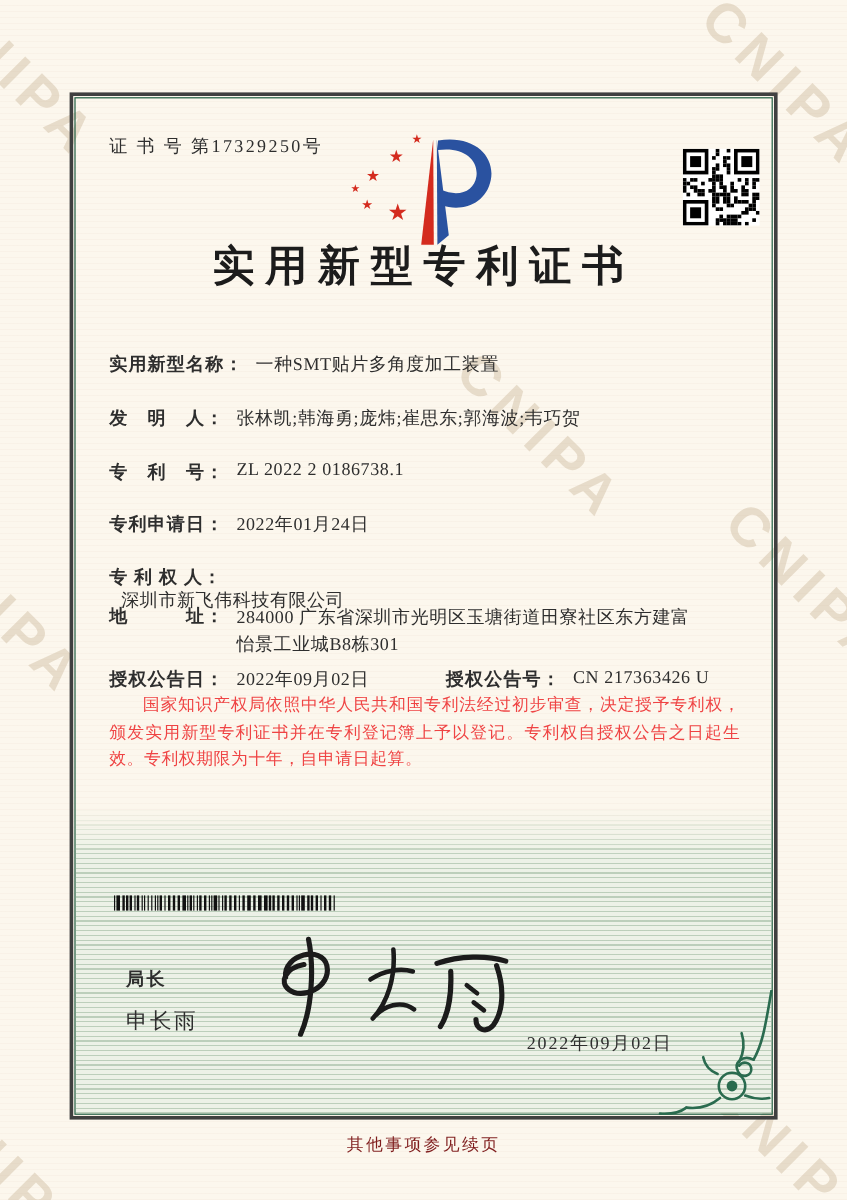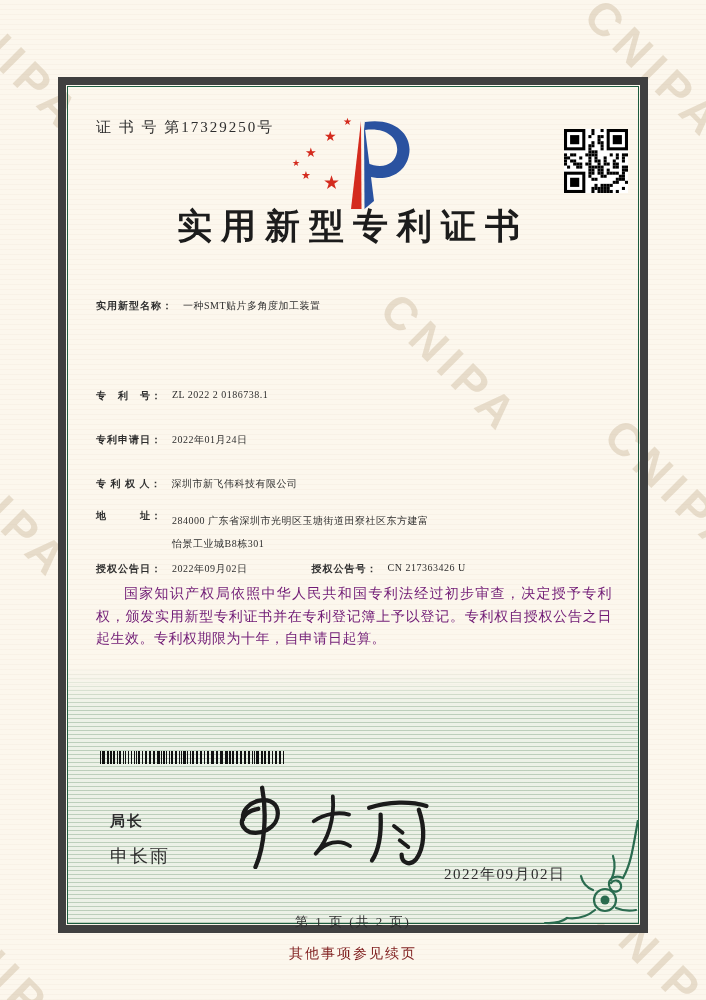--- a/index.html
+++ b/index.html
@@ -11,47 +11,47 @@
     color:#2e2e2e;
   }
   .watermark{
     position:absolute;font-family:"Liberation Sans","DejaVu Sans",sans-serif;
     font-weight:700;font-size:46px;letter-spacing:7px;color:rgba(200,180,150,0.40);
     transform:rotate(45deg);transform-origin:left top;white-space:nowrap;z-index:0;
     user-select:none;
   }
   .frame{
     position:absolute;left:58px;top:77px;width:590px;height:856px;
-    border:8px solid #404040;box-sizing:border-box;z-index:1;
+    border:3px solid #404040;box-sizing:border-box;z-index:1;
   }
   .frame-inner{position:absolute;inset:1px;border:1px solid #1d5c40;pointer-events:none;}
   .green-band{
     position:absolute;left:2px;right:2px;bottom:2px;height:256px;
     background-color:#ecf1e7;
     background-image:repeating-linear-gradient(0deg, rgba(110,150,115,0.38) 0 1px, transparent 1px 4px);
     -webkit-mask-image:linear-gradient(transparent, #000 42px);
     mask-image:linear-gradient(transparent, #000 42px);
     z-index:0;
   }
   .cert-no{position:absolute;left:30px;top:33px;font-size:15px;letter-spacing:2px;z-index:2;}
   .logo{position:absolute;left:50%;transform:translateX(-50%);top:34px;width:124px;height:94px;z-index:2;}
   .qr{position:absolute;right:12px;top:44px;width:64px;height:64px;background:#fff;z-index:2;}
   .title{
     position:absolute;top:118px;left:0;width:100%;text-align:center;
     font-size:35px;font-weight:600;letter-spacing:9px;color:#1c1c1c;z-index:2;
   }
-  .frow{position:absolute;left:30px;right:24px;display:flex;align-items:flex-start;font-size:10px;z-index:2;}
+  .frow{position:absolute;left:30px;right:24px;display:flex;align-items:flex-start;font-size:15px;z-index:2;}
   .frow .lab{font-weight:700;white-space:nowrap;letter-spacing:1px;}
   .frow .val{margin-left:10px;letter-spacing:0.5px;}
   .addr-val div{line-height:23px;}
   .grant-pair{display:flex;}
   .grant-pair + .grant-pair{margin-left:64px;}
   .body-text{
     position:absolute;left:30px;right:28px;top:498px;font-size:14px;
-    line-height:22.5px;text-align:justify;color:#701a75;letter-spacing:0.5px;z-index:2;
+    line-height:22.5px;text-align:justify;color:#ef4444;letter-spacing:0.5px;z-index:2;
   }
   .body-text p{margin:0;text-indent:2em;}
   .barcode{position:absolute;left:34px;top:666px;width:188px;height:13px;z-index:2;}
   .officer-title{position:absolute;left:44px;top:727px;font-size:15px;font-weight:700;letter-spacing:2px;z-index:2;}
   .officer-name{position:absolute;left:44px;top:759px;font-size:18px;font-weight:400;letter-spacing:2px;z-index:2;}
   .signature{position:absolute;left:148px;top:698px;width:230px;height:86px;z-index:2;}
   .issue-date{position:absolute;left:378px;top:780px;font-size:15px;letter-spacing:1.5px;z-index:2;}
   .page-no{position:absolute;top:828px;left:0;width:100%;text-align:center;font-size:13px;letter-spacing:2px;z-index:2;}
   .flourish{position:absolute;right:-1px;bottom:-1px;width:98px;height:106px;z-index:3;}
   .footer-note{
@@ -220,29 +220,33 @@
       <rect x="3" y="45" width="15" height="15" fill="#fff"></rect>
       <rect x="6" y="48" width="9" height="9" fill="#000"></rect>
     </svg>
 
   <div class="title">实用新型专利证书</div>
 
   <div class="frow" style="top:214px;">
     <span class="lab">实用新型名称：</span>
     <span class="val">一种SMT贴片多角度加工装置</span>
   </div>
+  <div class="frow" style="top:259px;">
+    <span class="lab">发　明　人：</span>
+    <span class="val">张林凯;韩海勇;庞炜;崔思东;郭海波;韦巧贺</span>
+  </div>
   <div class="frow" style="top:304px;">
     <span class="lab">专　利　号：</span>
     <span class="val">ZL 2022 2 0186738.1</span>
   </div>
   <div class="frow" style="top:348px;">
     <span class="lab">专利申请日：</span>
     <span class="val">2022年01月24日</span>
   </div>
-  <div class="frow" style="top:392px;">
+  <div class="frow" style="top:392px;flex-direction:column;">
     <span class="lab">专 利 权 人：</span>
     <span class="val">深圳市新飞伟科技有限公司</span>
   </div>
   <div class="frow" style="top:424px;">
     <span class="lab">地　　　址：</span>
     <span class="val addr-val">
       <div>284000 广东省深圳市光明区玉塘街道田寮社区东方建富</div>
       <div>怡景工业城B8栋301</div>
     </span>
   </div>
@@ -327,21 +331,20 @@
     <path d="M50,5 C55,30 53,66 43,88" stroke-width="4.5"></path>
     <path d="M104,40 C116,32 130,30 141,33" stroke-width="4"></path>
     <path d="M124,14 C126,38 119,60 106,74 C116,62 131,58 142,66" stroke-width="4"></path>
     <path d="M162,26 C182,19 206,19 222,24" stroke-width="4.5"></path>
     <path d="M174,33 C175,55 171,72 165,81" stroke-width="4.5"></path>
     <path d="M214,28 C221,48 220,68 211,80 C205,87 196,84 196,75" stroke-width="4.5"></path>
     <path d="M188,45 l9,7 M194,60 l9,7" stroke-width="4"></path>
   </svg>
 
   <div class="issue-date">2022年09月02日</div>
-  <div class="page-no">第 1 页 (共 2 页)</div>
 
   <svg class="flourish" viewBox="0 0 98 106" fill="none" stroke="#2a6b4f" stroke-width="2.2" stroke-linecap="round">
     <path d="M95,0 C90,28 88,44 80,58"></path>
     <path d="M80,58 c-9,-4 -17,2 -13,10 c3,6 12,4 11,-3 c-1,-5 -7,-6 -10,-2"></path>
     <circle cx="62" cy="80" r="11"></circle>
     <circle cx="62" cy="80" r="4.5" fill="#2a6b4f" stroke="none"></circle>
     <path d="M52,90 q-12,10 -28,8"></path>
     <path d="M24,98 q-8,6 -22,5"></path>
     <path d="M73,88 q10,4 20,2"></path>
     <path d="M68,60 q6,-12 2,-24"></path>

